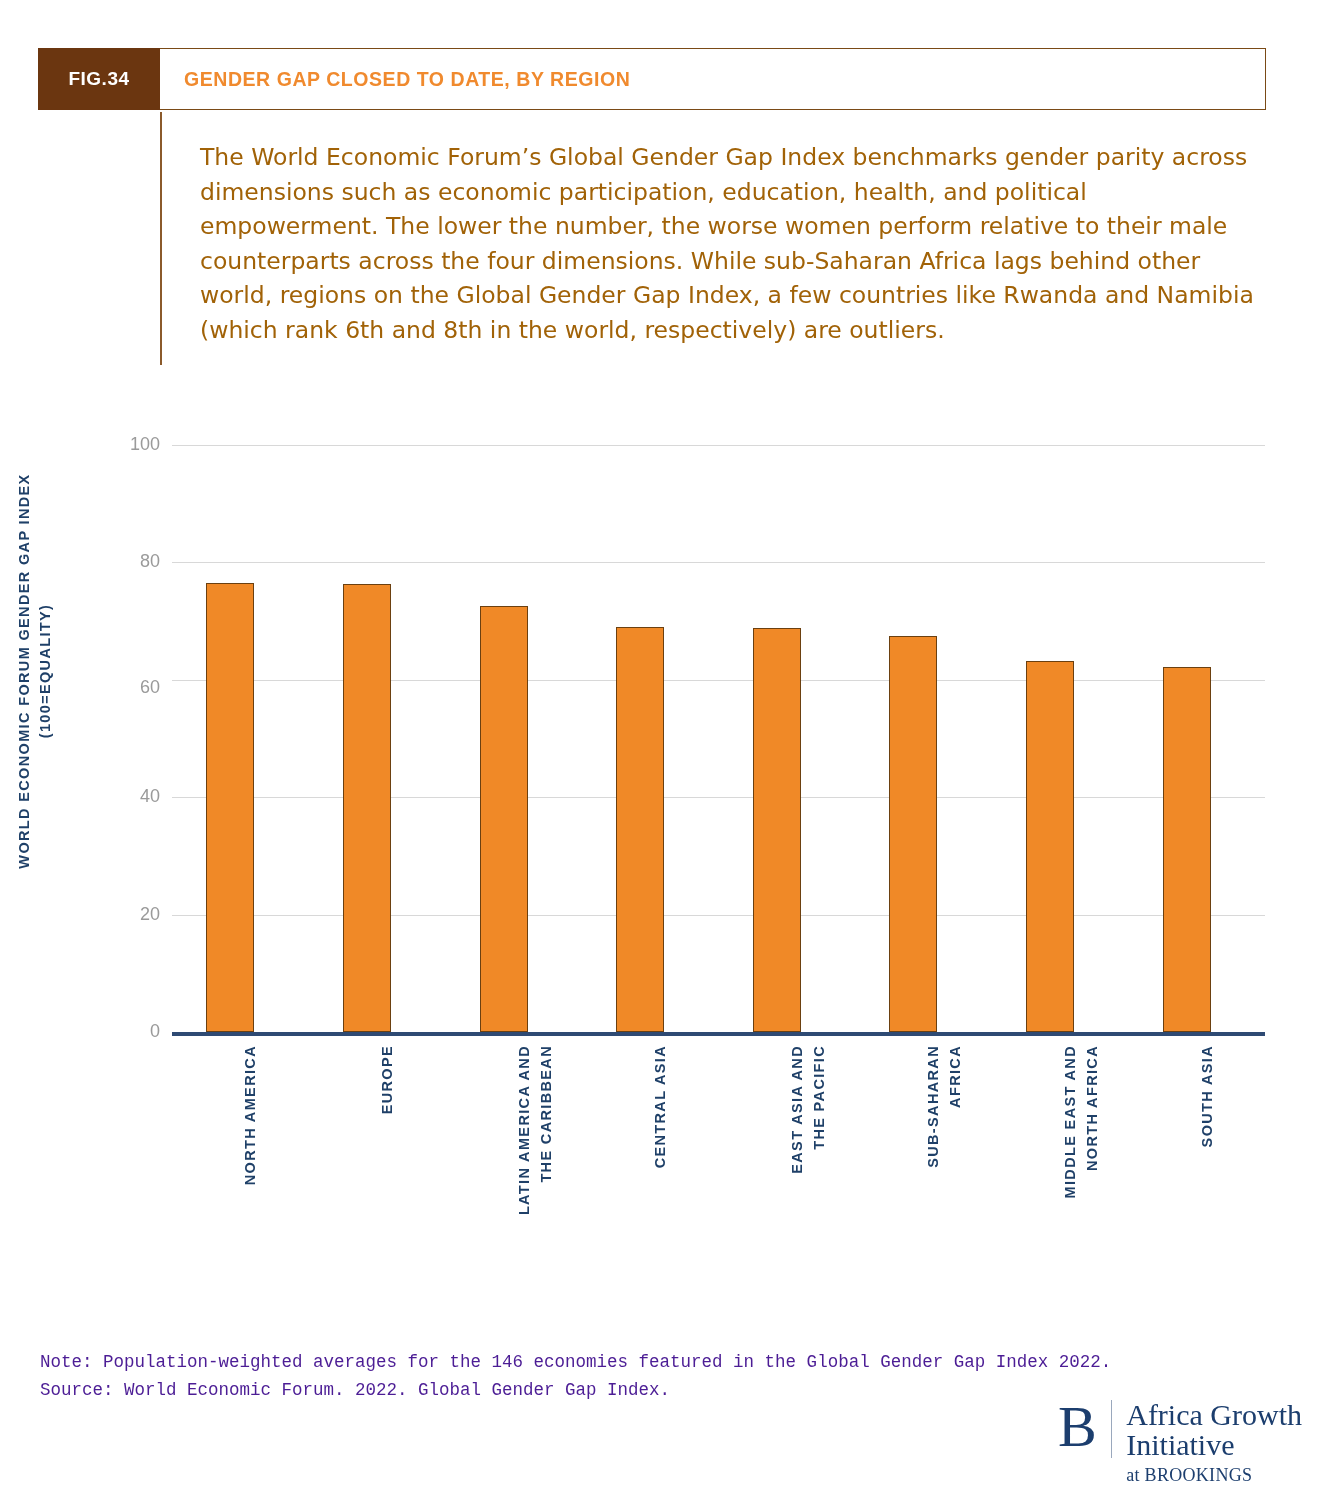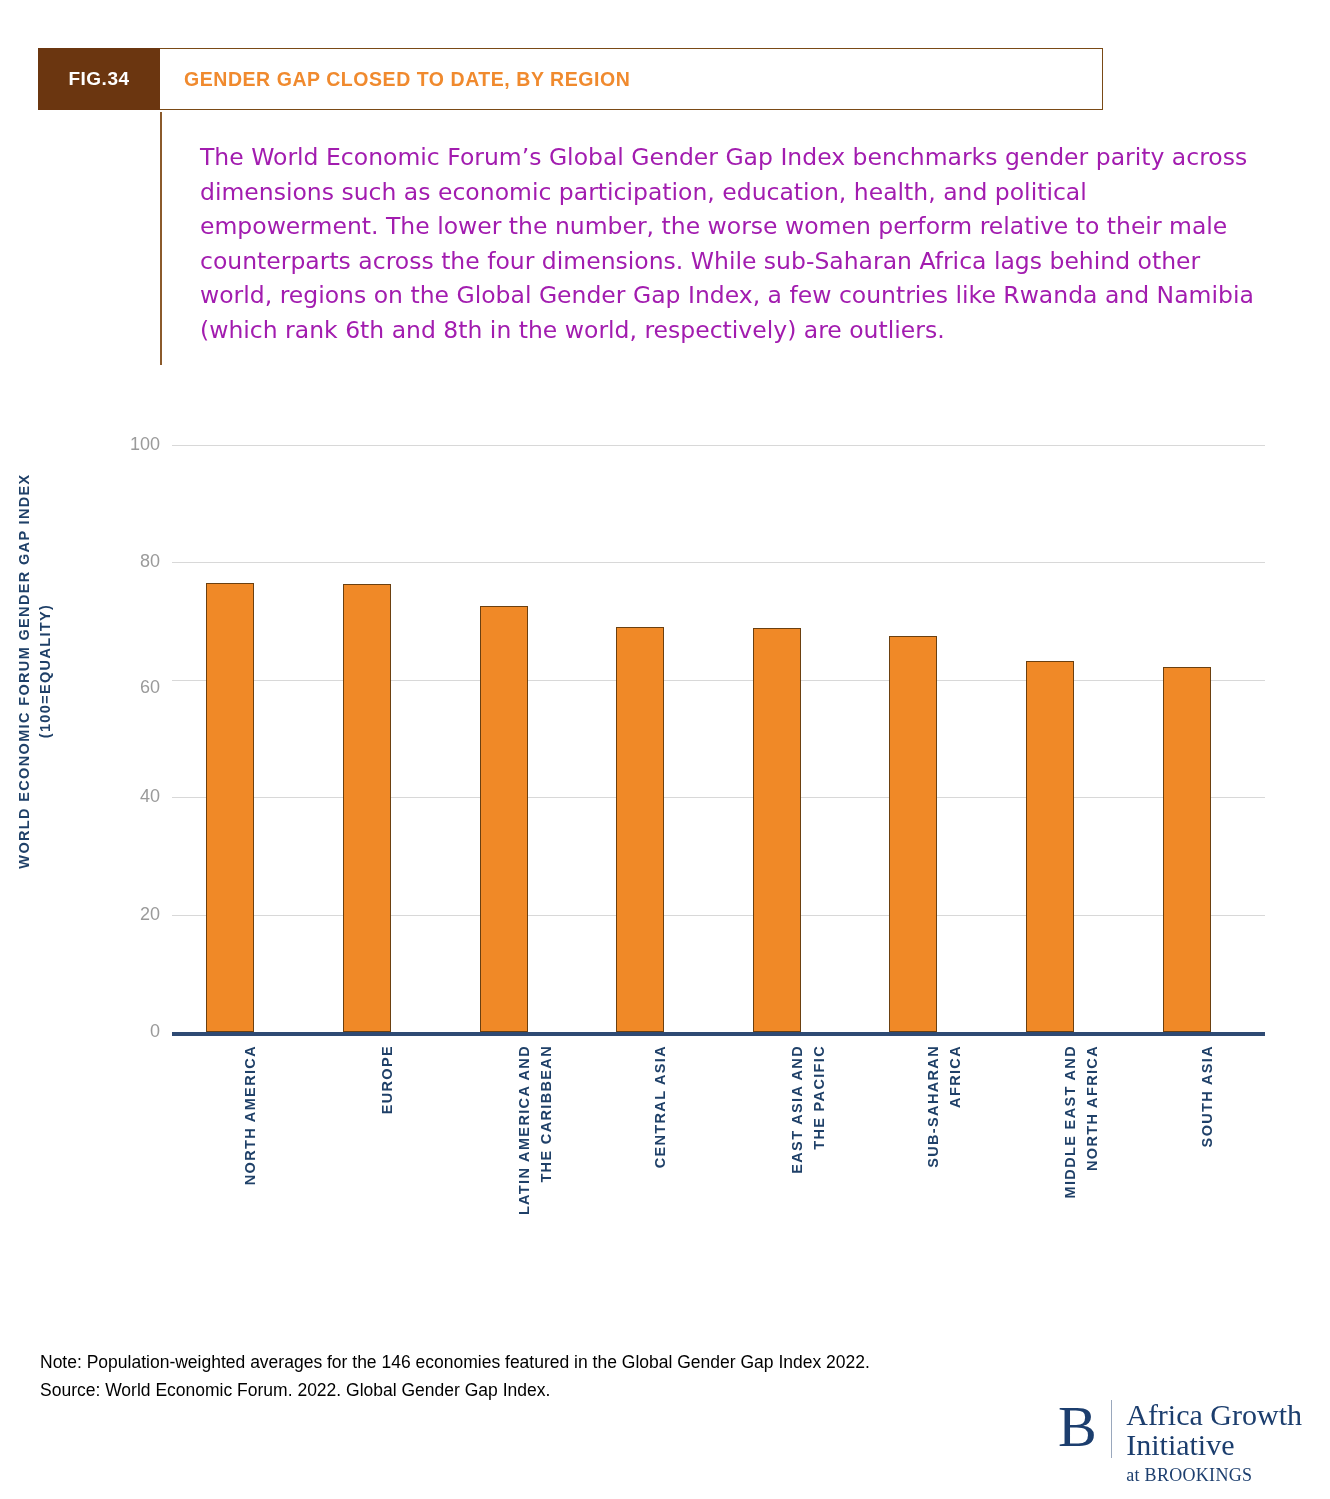--- a/index.html
+++ b/index.html
@@ -13,21 +13,21 @@
     font-family: "Liberation Sans", sans-serif;
     position: relative;
     overflow: hidden;
   }
 
   
   #header-band {
     position: absolute;
     left: 38px;
     top: 48px;
-    width: 1065px;
+    width: 1228px;
     height: 62px;
     box-sizing: border-box;
     display: flex;
     align-items: stretch;
     border: 1px solid #7a4a16;
   }
   #fig-tag {
     width: 122px;
     background: #6b3610;
     color: #ffffff;
@@ -56,21 +56,21 @@
     position: absolute;
     left: 160px;
     top: 112px;
     width: 1110px;
     border-left: 2px solid #8b5a2b;
     padding-left: 38px;
     box-sizing: border-box;
     height: 253px;
   }
   #intro-text {
-    color: #a21caf;
+    color: #a16207;
     font-size: 23.5px;
     line-height: 34.5px;
     padding-top: 28px;
     font-family: "DejaVu Sans", sans-serif;
     font-weight: 400;
   }
 
   
   #chart-area {
     position: absolute;
@@ -146,24 +146,24 @@
     transform: rotate(-90deg) translate(-100%, 0);
     text-align: right;
     white-space: pre;
   }
 
   
   #footnotes {
     position: absolute;
     left: 40px;
     top: 1348px;
-    color: #000000;
+    color: #4c1d95;
     font-size: 17.5px;
     line-height: 28px;
-    font-family: Liberation Sans, sans-serif;
+    font-family: Liberation Mono, monospace;
   }
   #logo {
     position: absolute;
     right: 28px;
     top: 1400px;
     display: flex;
     align-items: flex-start;
     color: #1c3e6e;
   }
   #logo-b {

